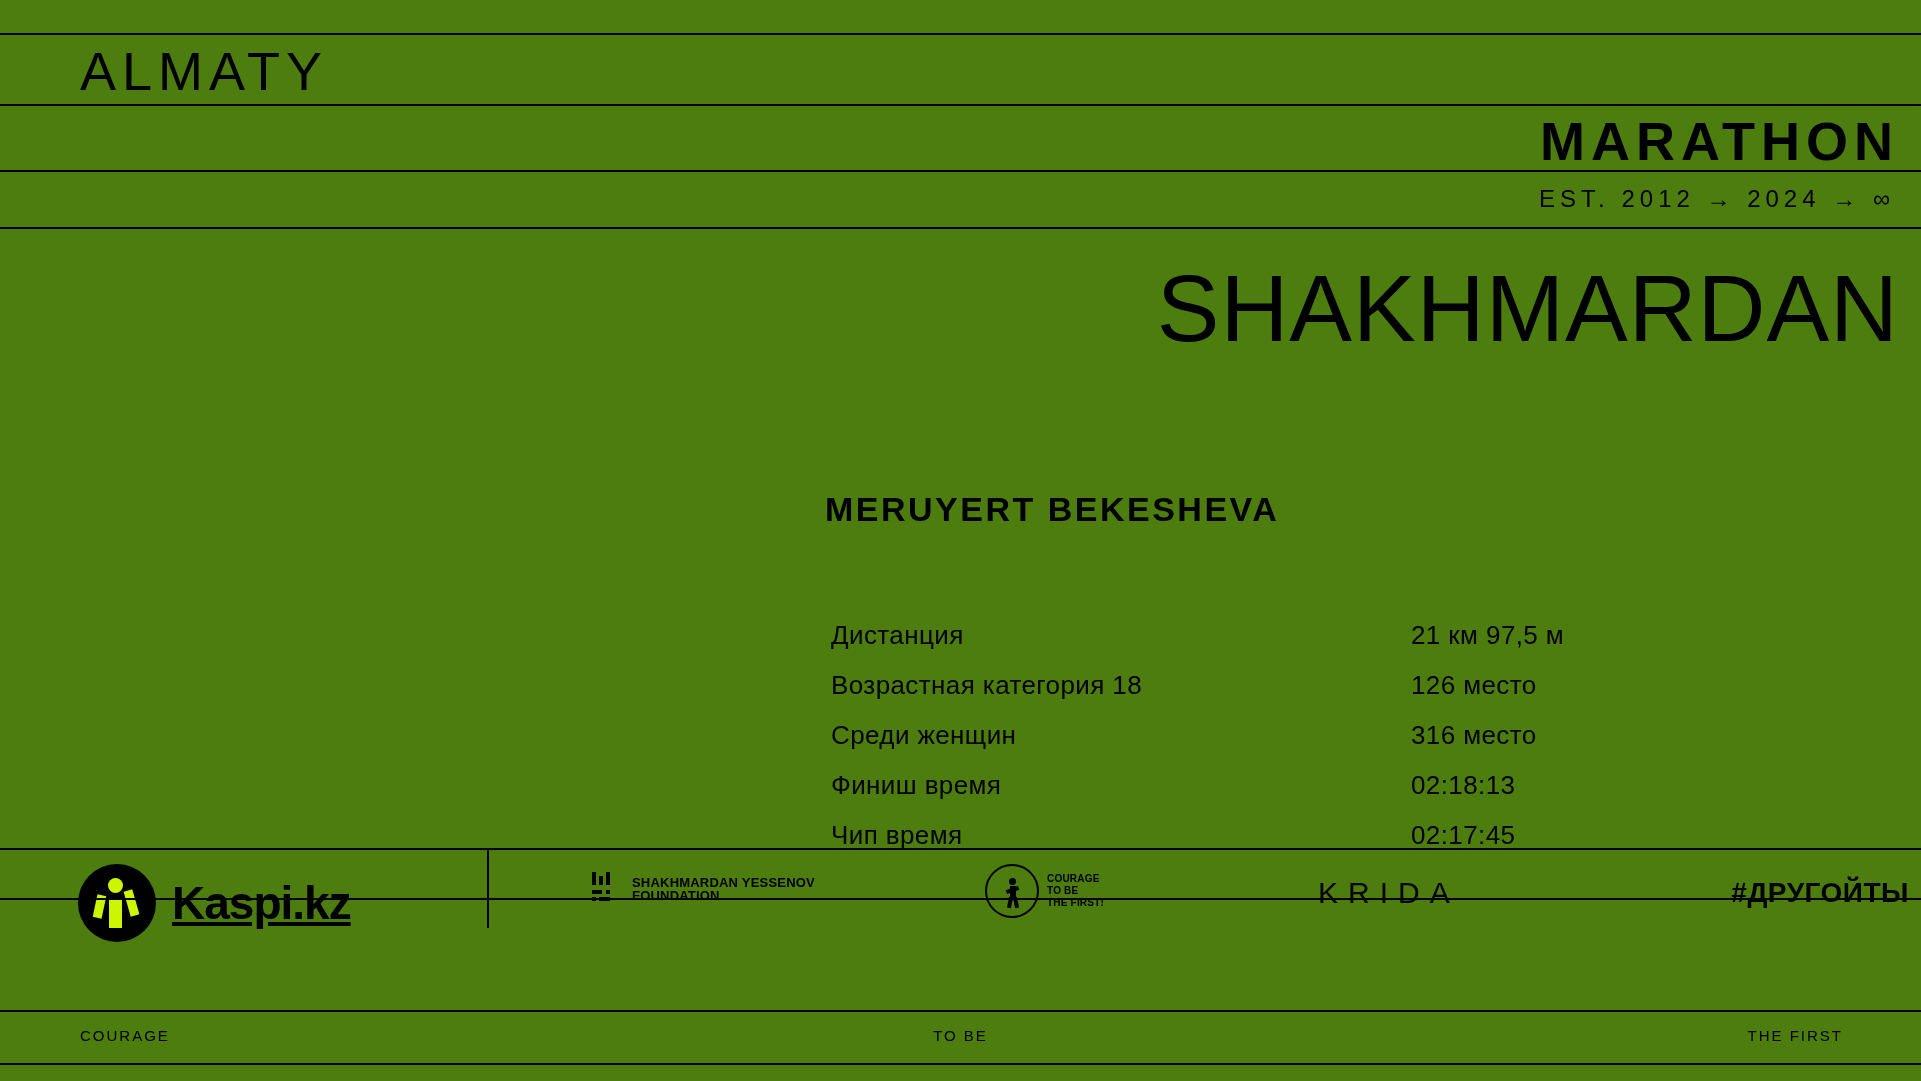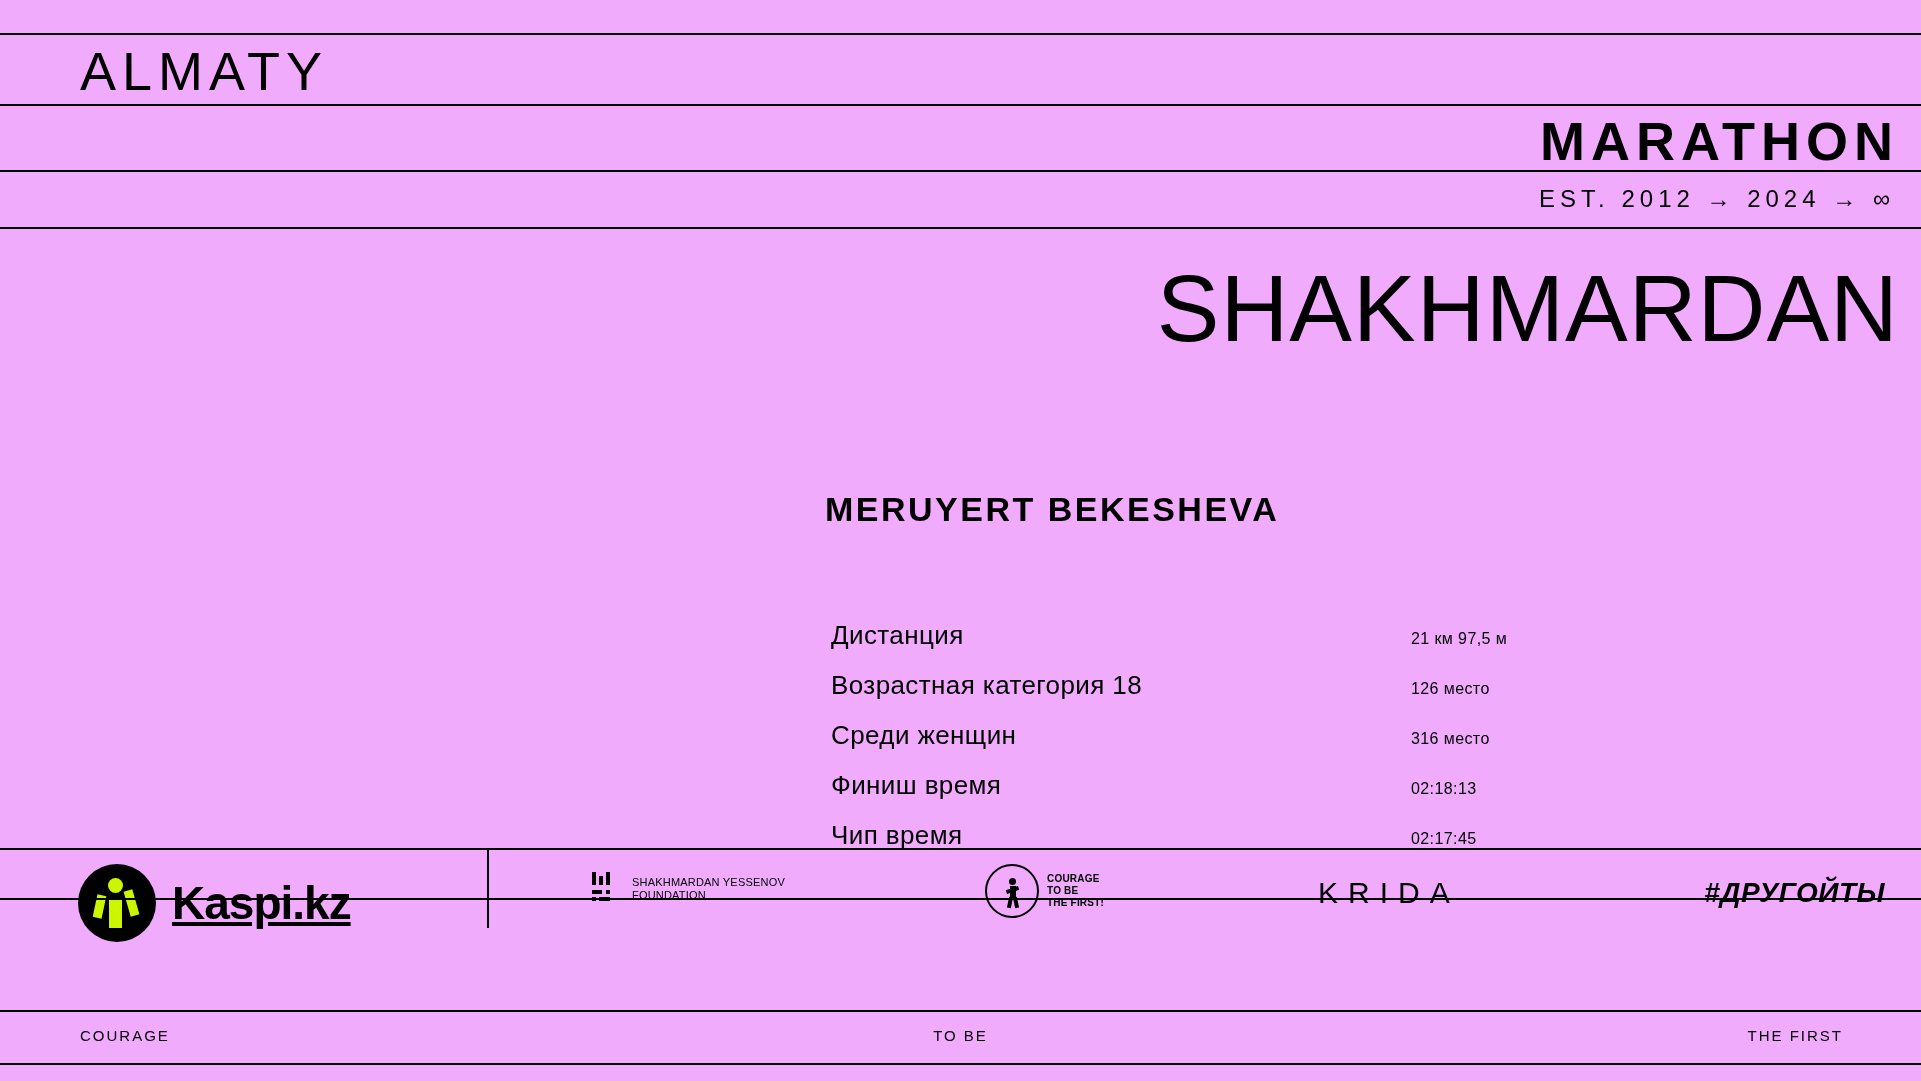--- a/index.html
+++ b/index.html
@@ -11,21 +11,21 @@
     width: 1921px;
     height: 1081px;
     overflow: hidden;
     font-family: "Liberation Sans", sans-serif;
     color: #000;
     position: relative;
   }
   .cert {
     position: absolute;
     inset: 0;
-    background: #f0abfc;
+    background: #4d7c0f;
   }
 
   
   .rule {
     position: absolute;
     left: 0;
     width: 1921px;
     height: 2px;
     background: #000;
   }
@@ -105,21 +105,21 @@
     align-items: baseline;
     height: 50px;
   }
   .res-label {
     width: 580px;
     font-size: 26px;
     letter-spacing: 0.4px;
     white-space: nowrap;
   }
   .res-value {
-    font-size: 16px;
+    font-size: 26px;
     letter-spacing: 0.4px;
     white-space: nowrap;
   }
 
   
   .sponsors {
     position: absolute;
     top: 850px;
     left: 0;
     width: 1921px;
@@ -202,22 +202,22 @@
     width: 30px;
     height: 34px;
     position: relative;
   }
   .yes-bars i {
     position: absolute;
     background: #000;
     display: block;
   }
   .yes-text {
-    font-size: 11px;
-    font-weight: normal;
+    font-size: 13px;
+    font-weight: bold;
     line-height: 13px;
     letter-spacing: 0.2px;
   }
   .corp-fund {
     position: absolute;
     left: 985px;
     top: 14px;
     display: flex;
     align-items: center;
     gap: 8px;
@@ -272,25 +272,24 @@
     position: absolute;
     left: 1318px;
     top: 26px;
     font-size: 30px;
     letter-spacing: 10px;
     line-height: 34px;
     white-space: nowrap;
   }
   .drugoity {
     position: absolute;
-    right: 36px;
+    right: 12px;
     top: 26px;
     font-size: 28px;
     font-weight: bold;
-    font-style: italic;
     letter-spacing: 0.5px;
     line-height: 34px;
     white-space: nowrap;
   }
 
   
   .motto {
     position: absolute;
     top: 1027px;
     left: 0;

